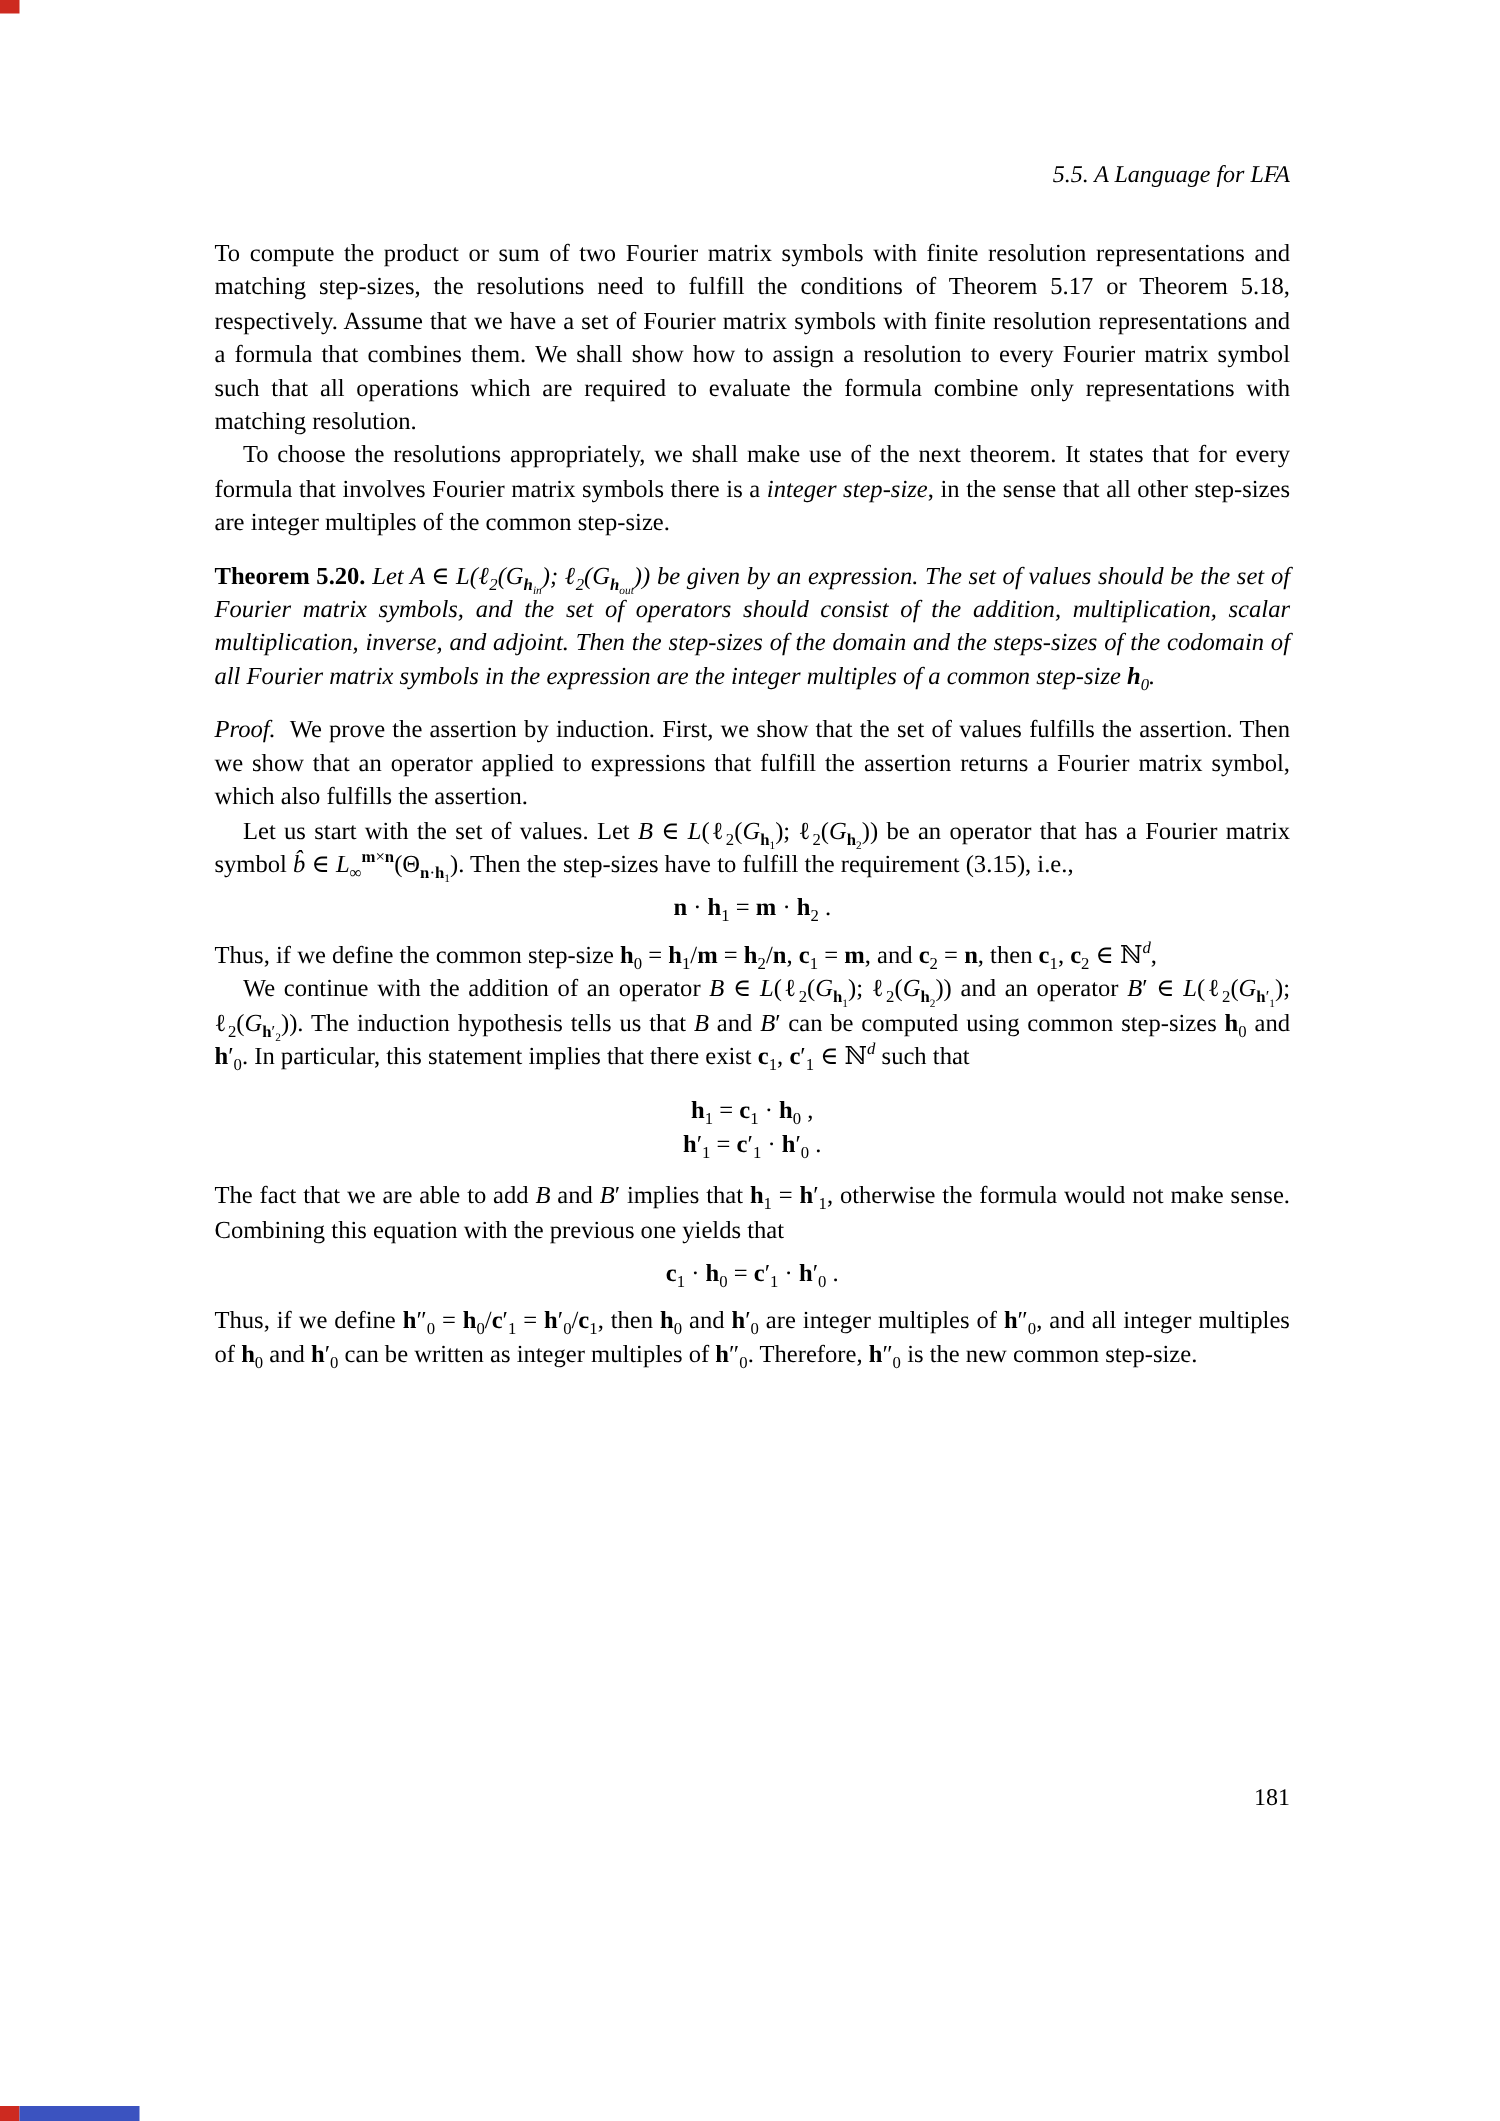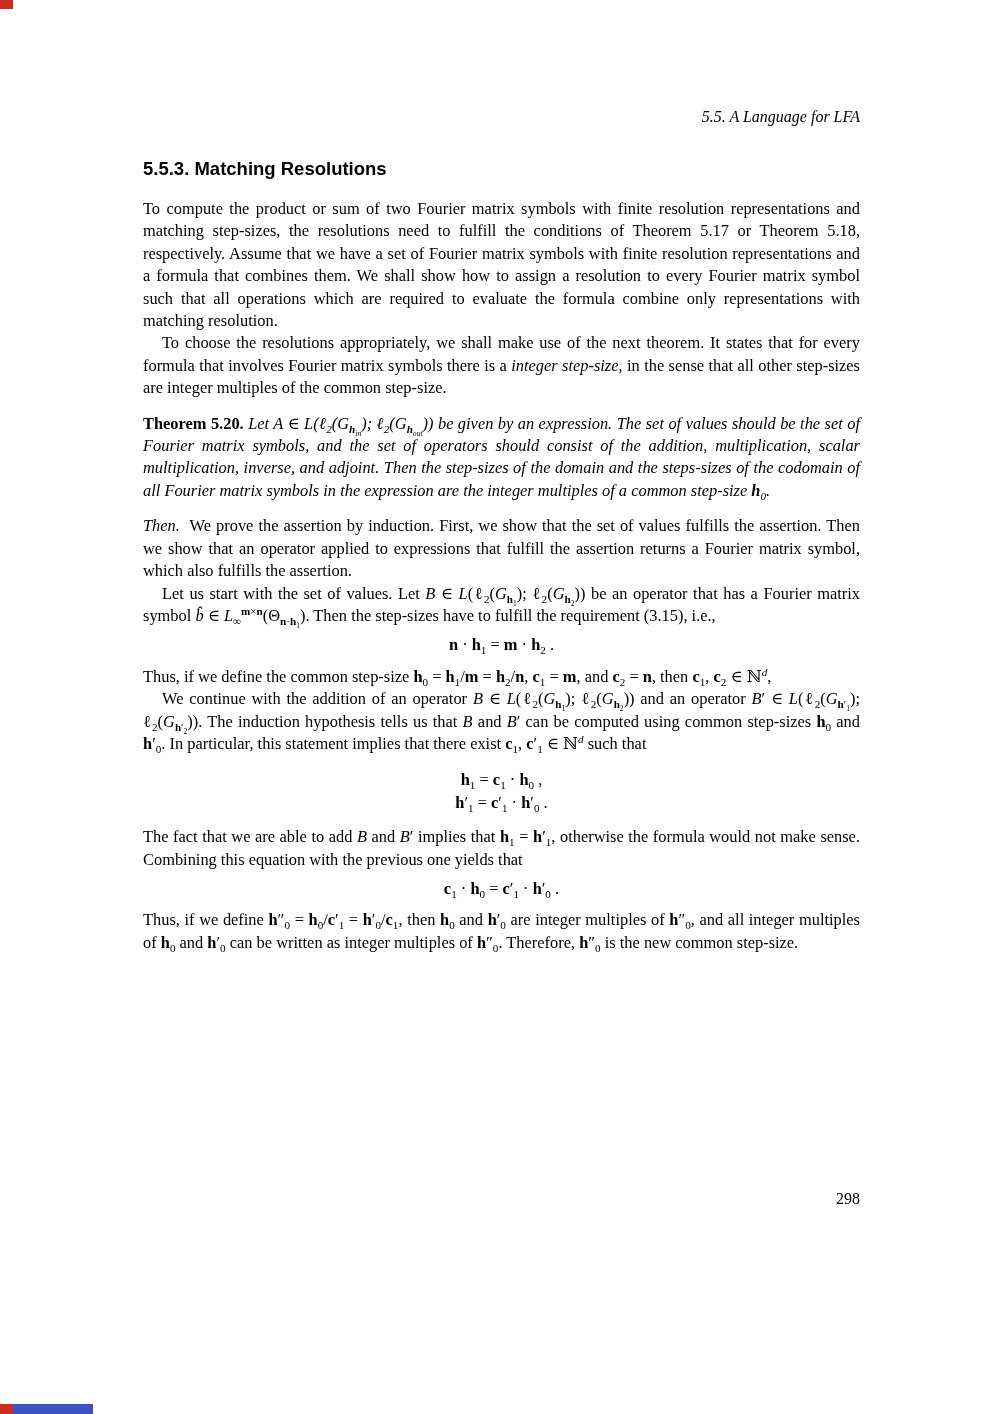--- a/index.html
+++ b/index.html
@@ -58,29 +58,28 @@
 
 <div class="page">
 
   <div class="artifact-tl" style="background:#cd2a20"></div>
 
   <div class="content">
 
     <div class="running-header">5.5.  A Language for LFA</div>
 
 
-    <h2 class="section-heading">5.5.3. Matching Resolutions</h2>
 
     <p class="para">To compute the product or sum of two Fourier matrix symbols with finite resolution representations and matching step-sizes, the resolutions need to fulfill the conditions of Theorem 5.17 or Theorem 5.18, respectively. Assume that we have a set of Fourier matrix symbols with finite resolution representations and a formula that combines them. We shall show how to assign a resolution to every Fourier matrix symbol such that all operations which are required to evaluate the formula combine only representations with matching resolution.</p>
 
     <p class="para indent">To choose the resolutions appropriately, we shall make use of the next theorem. It states that for every formula that involves Fourier matrix symbols there is a <i>integer step-size</i>, in the sense that all other step-sizes are integer multiples of the common step-size.</p>
 
     <p class="para theorem-block"><b>Theorem 5.20.</b> <i>Let A ∈ L(ℓ<sub>2</sub>(G<sub><b>h</b><sub>in</sub></sub>); ℓ<sub>2</sub>(G<sub><b>h</b><sub>out</sub></sub>)) be given by an expression. The set of values should be the set of Fourier matrix symbols, and the set of operators should consist of the addition, multiplication, scalar multiplication, inverse, and adjoint. Then the step-sizes of the domain and the steps-sizes of the codomain of all Fourier matrix symbols in the expression are the integer multiples of a common step-size <b>h</b><sub>0</sub>.</i></p>
 
-    <p class="para proof-block"><i>Then.</i>&nbsp; We prove the assertion by induction. First, we show that the set of values fulfills the assertion. Then we show that an operator applied to expressions that fulfill the assertion returns a Fourier matrix symbol, which also fulfills the assertion.</p>
+    <p class="para proof-block"><i>Proof.</i>&nbsp; We prove the assertion by induction. First, we show that the set of values fulfills the assertion. Then we show that an operator applied to expressions that fulfill the assertion returns a Fourier matrix symbol, which also fulfills the assertion.</p>
 
     <p class="para indent">Let us start with the set of values. Let <i>B</i> ∈ <i>L</i>(ℓ<sub>2</sub>(<i>G</i><sub><b>h</b><sub>1</sub></sub>); ℓ<sub>2</sub>(<i>G</i><sub><b>h</b><sub>2</sub></sub>)) be an operator that has a Fourier matrix symbol <i>b̂</i> ∈ <i>L</i><sub>∞</sub><sup><b>m</b>×<b>n</b></sup>(Θ<sub><b>n</b>·<b>h</b><sub>1</sub></sub>). Then the step-sizes have to fulfill the requirement (3.15), i.e.,</p>
 
     <div class="equation"><b>n</b> · <b>h</b><sub>1</sub> = <b>m</b> · <b>h</b><sub>2</sub> .</div>
 
     <p class="para">Thus, if we define the common step-size <b>h</b><sub>0</sub> = <b>h</b><sub>1</sub>/<b>m</b> = <b>h</b><sub>2</sub>/<b>n</b>, <b>c</b><sub>1</sub> = <b>m</b>, and <b>c</b><sub>2</sub> = <b>n</b>, then <b>c</b><sub>1</sub>, <b>c</b><sub>2</sub> ∈ ℕ<sup><i>d</i></sup>,</p>
 
 
     <p class="para indent">We continue with the addition of an operator <i>B</i> ∈ <i>L</i>(ℓ<sub>2</sub>(<i>G</i><sub><b>h</b><sub>1</sub></sub>); ℓ<sub>2</sub>(<i>G</i><sub><b>h</b><sub>2</sub></sub>)) and an operator <i>B</i>′ ∈ <i>L</i>(ℓ<sub>2</sub>(<i>G</i><sub><b>h</b>′<sub>1</sub></sub>); ℓ<sub>2</sub>(<i>G</i><sub><b>h</b>′<sub>2</sub></sub>)). The induction hypothesis tells us that <i>B</i> and <i>B</i>′ can be computed using common step-sizes <b>h</b><sub>0</sub> and <b>h</b>′<sub>0</sub>. In particular, this statement implies that there exist <b>c</b><sub>1</sub>, <b>c</b>′<sub>1</sub> ∈ ℕ<sup><i>d</i></sup> such that</p>
 
@@ -90,20 +89,20 @@
     </div>
 
     <p class="para">The fact that we are able to add <i>B</i> and <i>B</i>′ implies that <b>h</b><sub>1</sub> = <b>h</b>′<sub>1</sub>, otherwise the formula would not make sense. Combining this equation with the previous one yields that</p>
 
     <div class="equation"><b>c</b><sub>1</sub> · <b>h</b><sub>0</sub> = <b>c</b>′<sub>1</sub> · <b>h</b>′<sub>0</sub> .</div>
 
     <p class="para">Thus, if we define <b>h</b>″<sub>0</sub> = <b>h</b><sub>0</sub>/<b>c</b>′<sub>1</sub> = <b>h</b>′<sub>0</sub>/<b>c</b><sub>1</sub>, then <b>h</b><sub>0</sub> and <b>h</b>′<sub>0</sub> are integer multiples of <b>h</b>″<sub>0</sub>, and all integer multiples of <b>h</b><sub>0</sub> and <b>h</b>′<sub>0</sub> can be written as integer multiples of <b>h</b>″<sub>0</sub>. Therefore, <b>h</b>″<sub>0</sub> is the new common step-size.</p>
 
   </div>
 
-  <div class="page-number">298</div>
+  <div class="page-number">181</div>
 
   <div class="artifact-bl">
     <div class="seg-red" style="background:#cd2a20"></div>
     <div class="seg-blue" style="background:#3b53c0"></div>
   </div>
 
 </div>
 
 </body></html>

